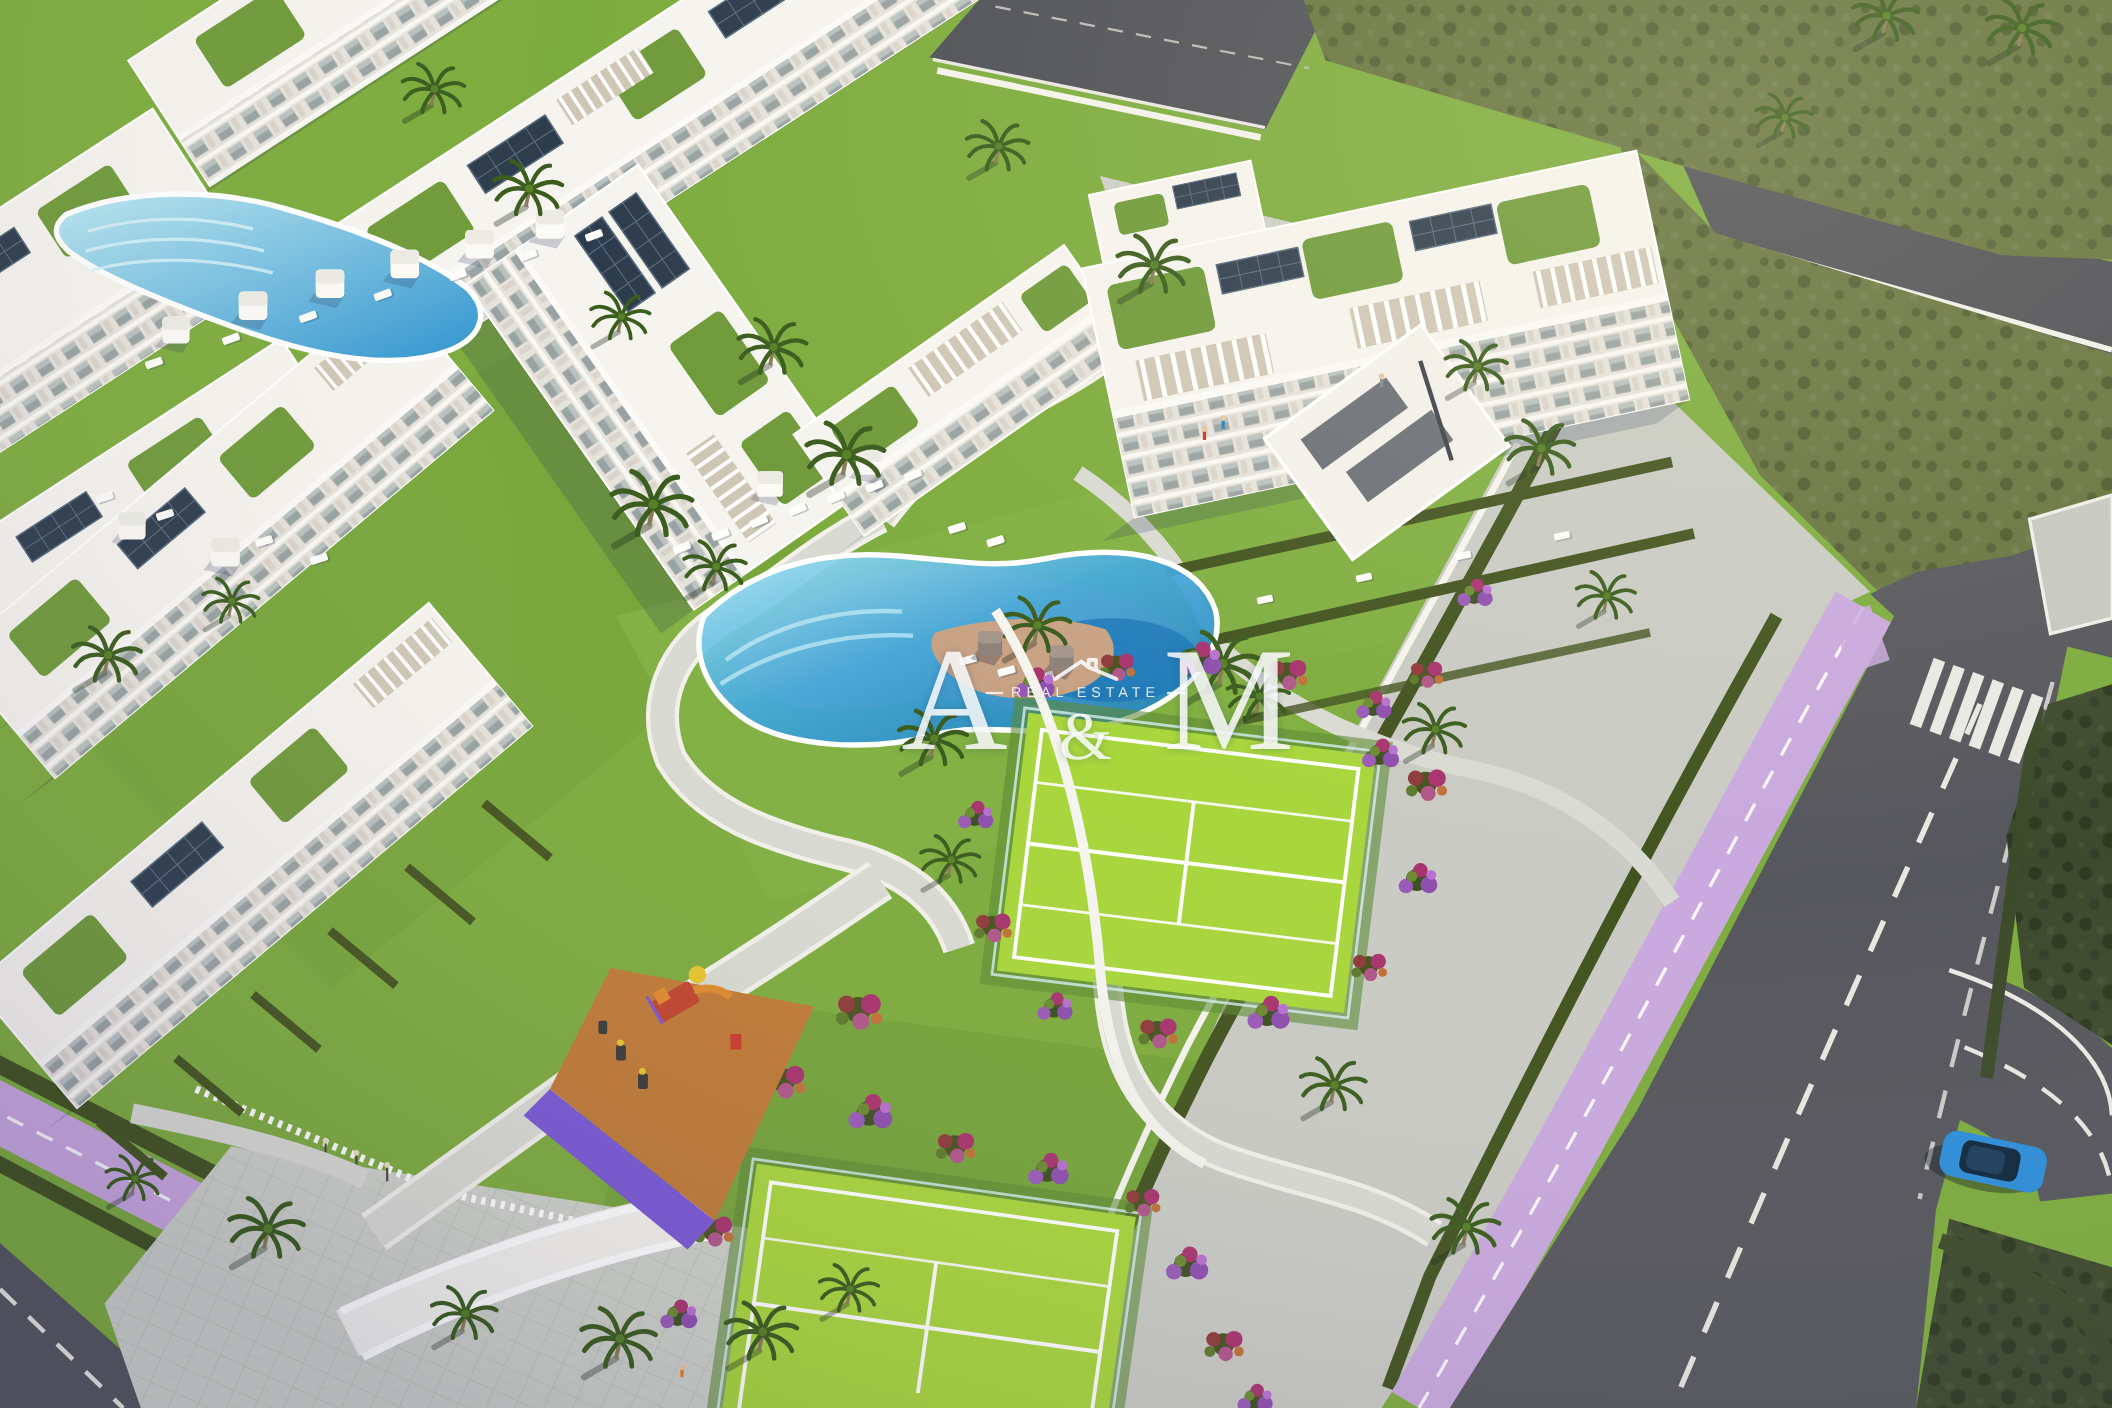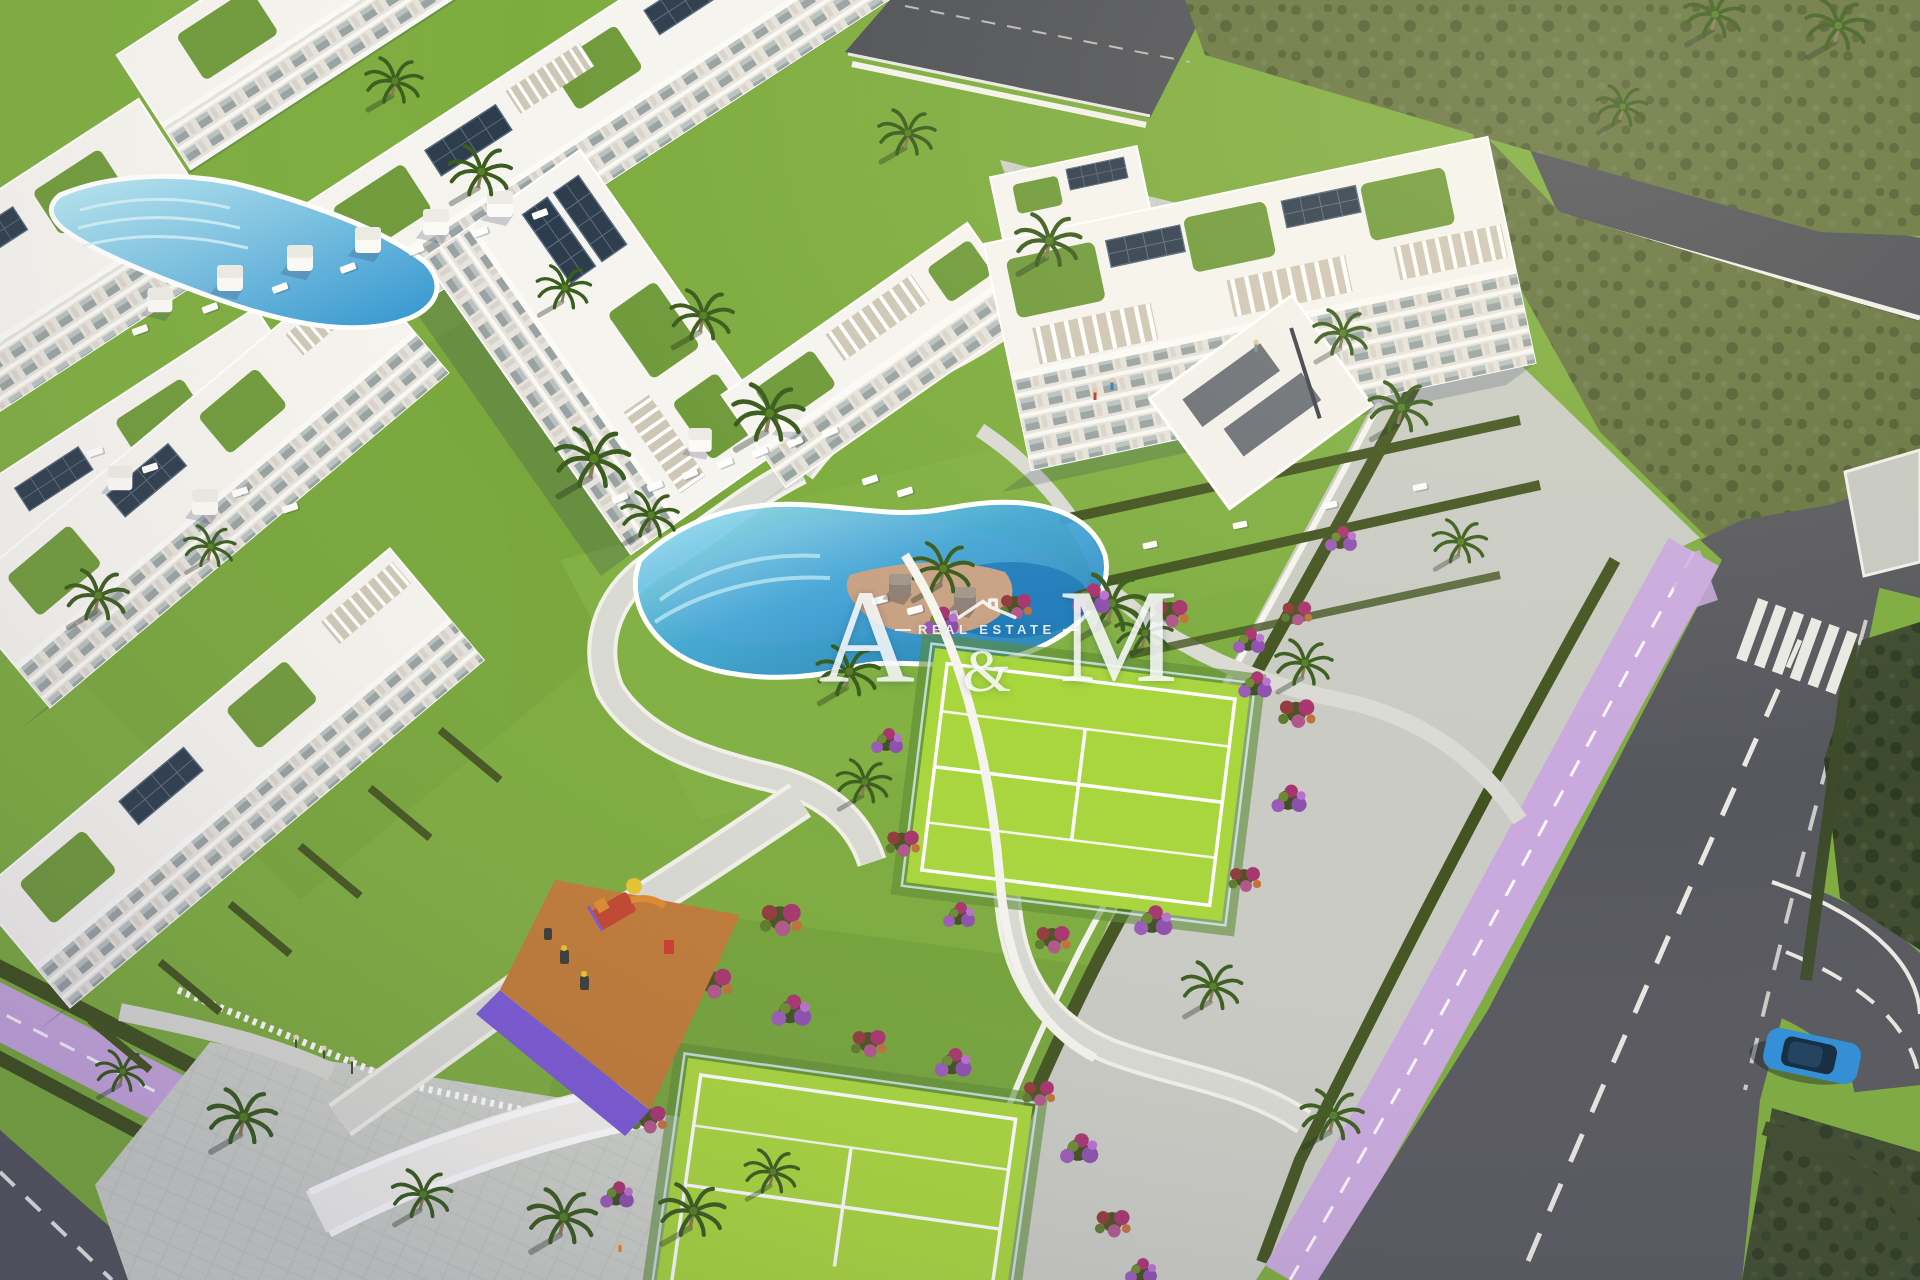--- a/index.html
+++ b/index.html
@@ -13,21 +13,21 @@
       font-family:"Liberation Serif",serif;
       text-shadow:0 1px 7px rgba(30,60,90,.28);pointer-events:none;}
   .wm-row{display:flex;align-items:flex-start;justify-content:center;}
   .wm-a,.wm-m{font-size:134px;line-height:.78;font-weight:normal;}
   .wm-mid{display:flex;flex-direction:column;align-items:center;
           margin:0 -20px;padding-top:12px;position:relative;z-index:2;}
   .wm-roof{width:80px;height:24px;stroke:rgba(255,255,255,.85);fill:none;
            stroke-width:2.6;stroke-linejoin:round;stroke-linecap:round;}
   .wm-tag{display:flex;align-items:center;gap:7px;margin-top:2px;
           font-family:"Liberation Sans",sans-serif;font-size:13px;
-          font-weight:bold;letter-spacing:4.5px;white-space:nowrap;}
+          font-weight:normal;letter-spacing:4.5px;white-space:nowrap;}
   .wm-tag::before,.wm-tag::after{content:"";width:16px;height:2px;
           background:rgba(255,255,255,.8);}
   .wm-amp{font-size:62px;line-height:.95;margin-top:4px;}
 </style>
 </head>
 <body>
 
 <div class="stage">
 <svg class="scene" viewBox="0 0 1920 1280" preserveAspectRatio="none" xmlns="http://www.w3.org/2000/svg">
 <defs>

